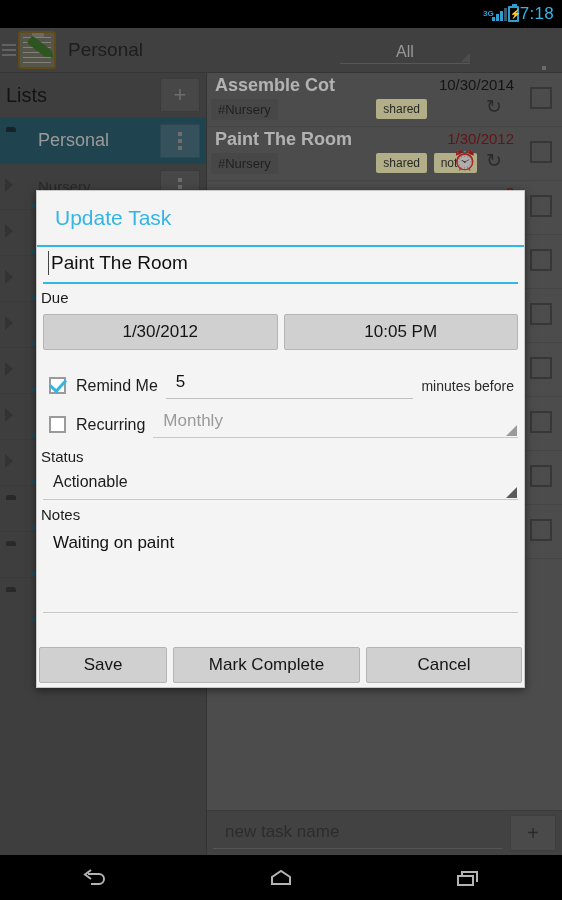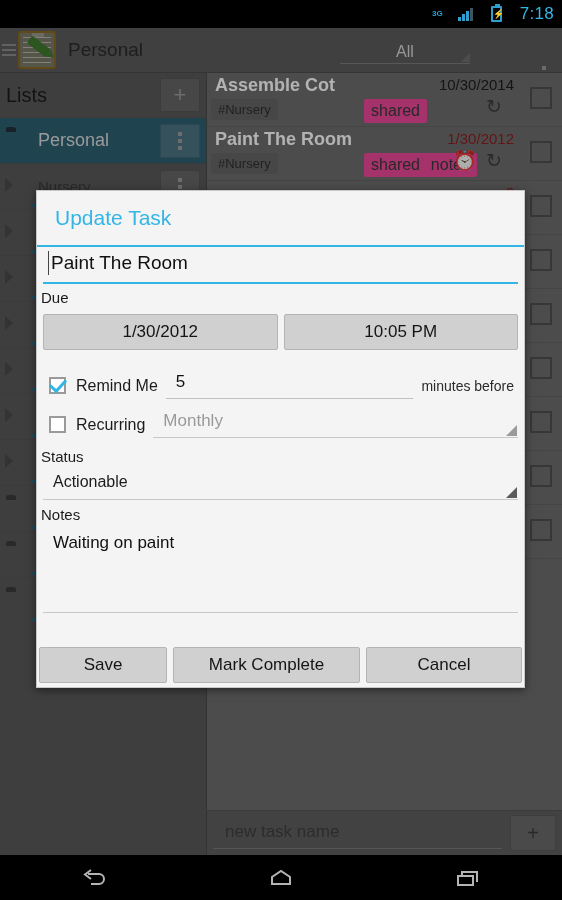--- a/index.html
+++ b/index.html
@@ -8,21 +8,21 @@
     background: #000;
     font-family: "Liberation Sans", sans-serif;
     overflow: hidden;
   }
   #screen { position: relative; width: 562px; height: 900px; overflow: hidden; background: #6e6e6e; }
 
   
   .statusbar {
     position: absolute; top: 0; left: 0; width: 562px; height: 28px;
     background: #000; display: flex; align-items: center; justify-content: flex-end;
-    padding-right: 8px; gap: 18px;
+    padding-right: 8px; gap: 1px;
   }
   .sb-3g { font-size: 8px; color: #2f9fd0; font-weight: bold; line-height: 1; margin-right: -3px; }
   .sb-signal { display: flex; align-items: flex-end; gap: 1px; height: 13px; }
   .sb-signal i { display: block; width: 3px; background: #2f9fd0; }
   .sb-signal i:nth-child(1){height:4px} .sb-signal i:nth-child(2){height:7px}
   .sb-signal i:nth-child(3){height:10px} .sb-signal i:nth-child(4){height:13px;background:#3c5763}
   .sb-batt { position: relative; width: 11px; height: 16px; border: 2px solid #2f9fd0; border-radius: 1px; }
   .sb-batt:before { content:""; position:absolute; top:-4px; left:2px; width:5px; height:2px; background:#2f9fd0; }
   .sb-batt span { position:absolute; inset:1px; color:#fff; font-size:9px; line-height:10px; text-align:center; }
   .sb-time { color: #33b5e5; font-size: 17px; letter-spacing: 0.3px; }
@@ -81,21 +81,21 @@
   .sb-row.sel .sb-kebab { background:#4b7585; border-color:#416878; }
   .sb-kebab i{ width:4px;height:4px;background:#9c9c9c;display:block;}
   .sb-accent { position:absolute; left:32px; bottom:2px; width:14px; height:3px; background:#2b6d86; }
 
   
   .tasklist { position:absolute; top:73px; left:207px; right:0; bottom:45px; background:#6e6e6e; }
   .task { position:relative; height:54px; border-bottom:1px solid #646464; padding:2px 0 0 8px; }
   .task .name { color:#ffffff; font-size:18px; font-weight:bold; }
   .task .date { position:absolute; right:48px; top:3px; font-size:15px; color:#1d1d1d; }
   .task .date.due { color:#8f1d1d; }
-  .task .chip { position:absolute; top:26px; background:#ec4899; color:#3a3a3a; font-size:16px; padding:3px 7px; border-radius:2px; }
+  .task .chip { position:absolute; top:26px; background:#fef9c3; color:#3a3a3a; font-size:12px; padding:3px 7px; border-radius:2px; }
   .task .chip.tagname { left:4px; background:#666; color:#2e2e2e; font-size:13px; }
   .task .cb { position:absolute; right:10px; top:14px; width:22px;height:22px;border:2px solid #4f4f4f; }
   .task .ico-r { position:absolute; top:22px; font-size:19px; color:#3d3d3d; }
   .task-blank { height:54px; border-bottom:1px solid #646464; position:relative; }
   .task-blank .date { position:absolute; right:48px; top:3px; font-size:15px; color:#8f1d1d; }
   .task-blank .date.dark { color:#1d1d1d; }
   .task-blank .cb { position:absolute; right:10px; top:14px; width:22px;height:22px;border:2px solid #4f4f4f; }
 
   .newtask { position:absolute; left:207px; right:0; bottom:45px; height:45px; background:#5f5f5f; display:flex; align-items:center; padding:0 6px; border-top:1px solid #555; }
   .newtask .inp { flex:1; border-bottom:1px solid #7a7a7a; color:#3f3f3f; font-size:17px; padding:4px 12px 6px; }

